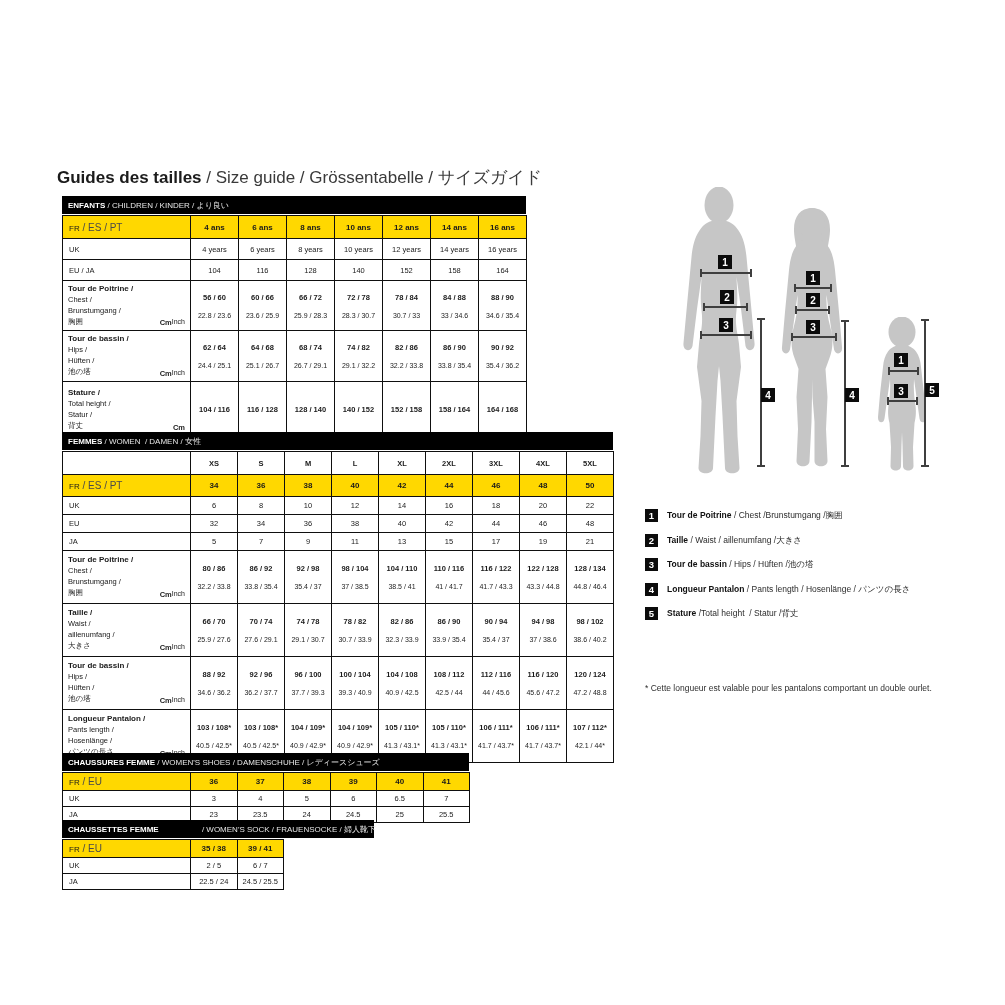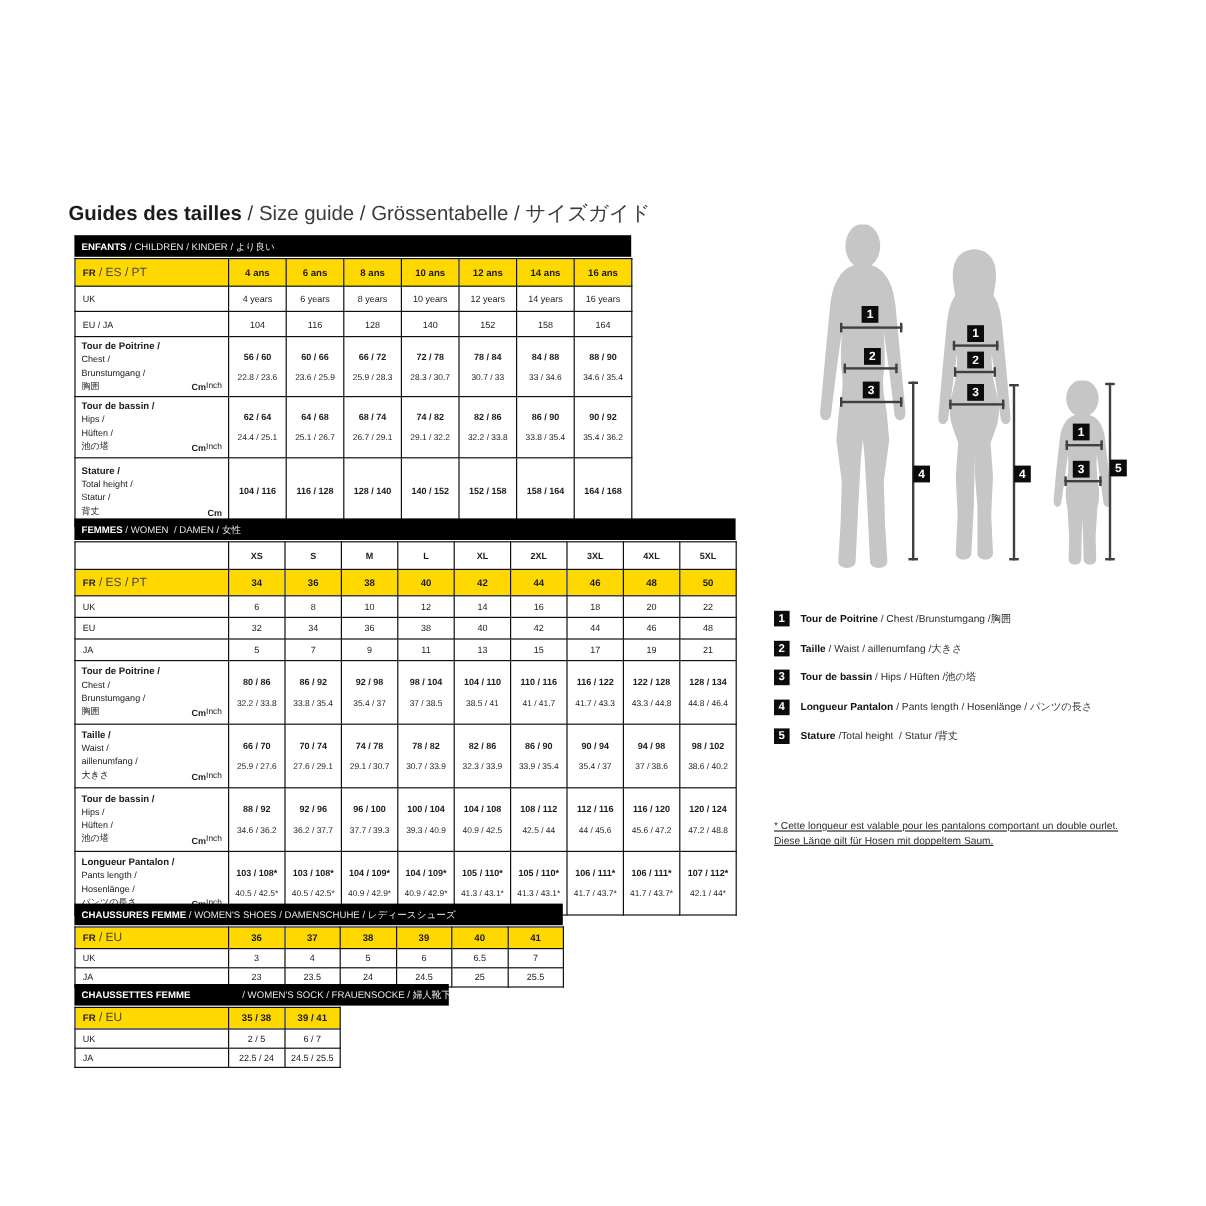--- a/index.html
+++ b/index.html
@@ -18,21 +18,21 @@
   .bfr{font-weight:bold;color:#fff;}
   .brest{color:#e6e6e6;}
 
   
   table.sg{border-collapse:collapse;table-layout:fixed;margin-top:1px;border:1.5px solid #0f0f0f;background:#fff;}
   table.sg td{border:1px solid #0f0f0f;text-align:center;vertical-align:middle;
               font-size:7.5px;padding:0;overflow:hidden;}
   .lblcell{text-align:left !important;padding:3px 5px !important;box-sizing:border-box;}
   .lleft{padding-left:6px !important;}
   tr.yrow td{background:#ffd800;font-weight:bold;font-size:8px;}
-  .bfr2{font-weight:bold;font-size:8px;}
+  .bfr2{font-weight:normal;font-size:8px;}
   .dim{font-weight:normal;color:#4a4a4a;font-size:10px;}
   .vcell{font-size:7.5px;font-weight:normal;}
   .agecell,.ycell{font-weight:bold;font-size:8px;}
   .szcell{font-weight:bold;font-size:10px;}
   .cell1{font-weight:bold;font-size:7.5px;}
   .cell2 .cv{display:block;font-weight:bold;font-size:7.5px;margin:0 1px 10px;}
   .cell2 .iv{display:block;font-size:7px;color:#222;margin:0 1px;}
   .lblflex{display:flex;justify-content:space-between;align-items:flex-end;width:100%;}
   .lbltxt{min-width:0;}
   .lfr{display:block;font-weight:bold;font-size:8px;line-height:1.35;}
@@ -56,21 +56,21 @@
   .fbadge{position:absolute;width:14px;height:14px;background:#0b0b0b;color:#fff;
           font-size:10px;font-weight:bold;display:flex;align-items:center;justify-content:center;}
 
   
   .lgrow{position:absolute;display:flex;align-items:center;gap:9px;font-size:8.5px;white-space:pre;}
   .lgbadge{width:13px;height:13px;background:#0b0b0b;color:#fff;font-size:9.5px;font-weight:bold;
            display:flex;align-items:center;justify-content:center;flex:0 0 13px;}
   .lgfr{font-weight:bold;color:#111;}
   .lgrest{color:#2c2c2c;}
   .footnote{font-size:8.5px;line-height:1.45;color:#2e2e2e;}
-  .footnote div{margin:0;text-decoration:underline;}
+  .footnote div{margin:0;}
 </style>
 </head>
 <body>
 
 <div class="page">
 
   <div class="abs title" style="left:57px;top:166px;">
     <span class="tm">Guides des tailles</span><span class="tr2"> / Size guide / Grössentabelle / サイズガイド</span>
   </div>
 
@@ -635,16 +635,15 @@
     <span class="lgbadge">4</span>
     <span><span class="lgfr">Longueur Pantalon</span><span class="lgrest"> / Pants length / Hosenlänge / パンツの長さ</span></span>
   </div>
   <div class="lgrow" style="left:645px;top:607px;">
     <span class="lgbadge">5</span>
     <span><span class="lgfr">Stature</span><span class="lgrest"> /Total height  / Statur /背丈</span></span>
   </div>
 
   <div class="abs footnote" style="left:645px;top:682px;width:330px;">
     <div>* Cette longueur est valable pour les pantalons comportant un double ourlet.</div>
-    <div>Diese Länge gilt für Hosen mit doppeltem Saum.</div>
   </div>
 
 </div>
 
 </body></html>

